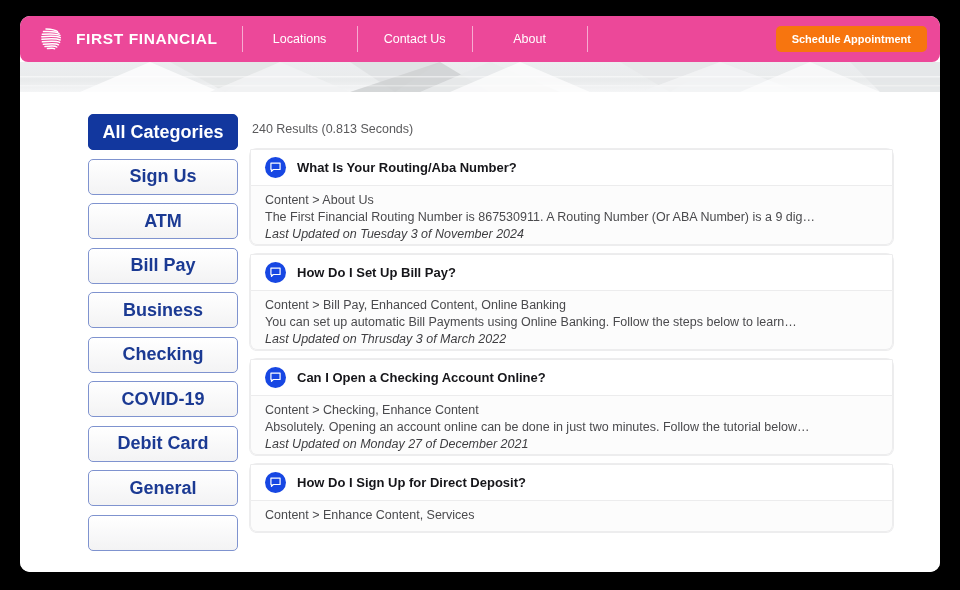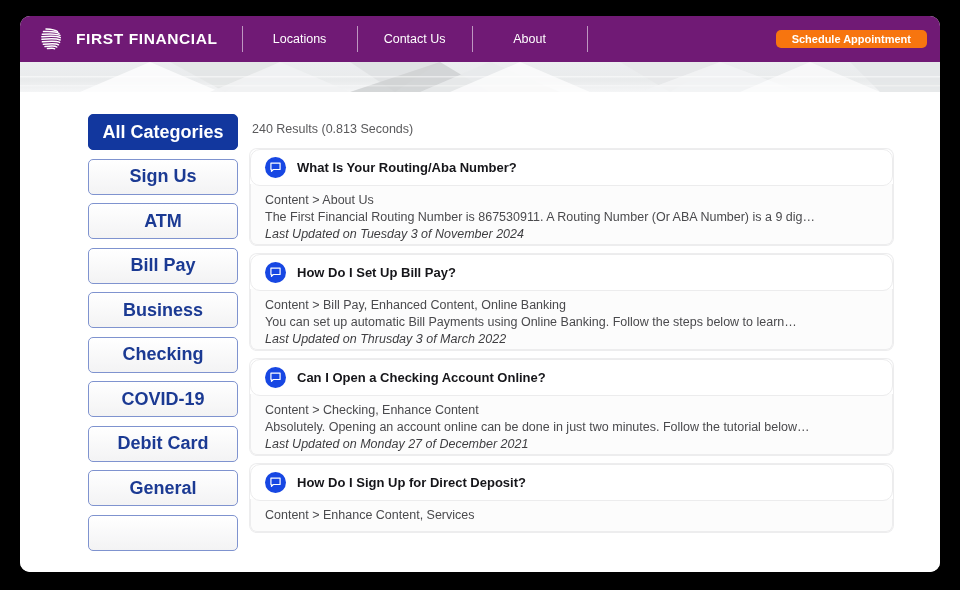--- a/index.html
+++ b/index.html
@@ -21,25 +21,26 @@
     height: 556px;
     background: #ffffff;
     border-radius: 10px;
     overflow: hidden;
   }
 
   
   #site-header {
     position: relative;
     height: 46px;
-    background: #701a75;
+    background: #ec4899;
     display: flex;
     align-items: center;
     padding: 0 0 0 16px;
     z-index: 5;
+    border-radius: 8px;
   }
 
   #brand {
     display: flex;
     align-items: center;
     gap: 10px;
     padding-right: 24px;
   }
   #brand-logo-icon { width: 30px; height: 30px; display: block; flex: 0 0 auto; }
   #brand-name {
@@ -69,21 +70,21 @@
 
   #nav-spacer { flex: 1 1 auto; }
 
   #schedule-appointment-button {
     background: #f7750f;
     color: #ffffff;
     font-size: 11px;
     font-weight: bold;
     border: none;
     border-radius: 5px;
-    height: 18px;
+    height: 26px;
     padding: 0 16px;
     margin-right: 13px;
     white-space: nowrap;
     cursor: pointer;
     font-family: "Liberation Sans", sans-serif;
   }
 
   
   #hero-band {
     position: relative;
@@ -152,21 +153,21 @@
   .result-card {
     border-radius: 7px;
     margin-bottom: 9px;
     background: #ffffff;
     box-shadow: 0 0 0 1px #ededee;
   }
 
   .result-card-header {
     background: #ffffff;
     border: 1px solid #ececed;
-    border-radius: 10px;
+    border-radius: 1px;
     height: 37px;
     display: flex;
     align-items: center;
     gap: 11px;
     padding: 0 14px;
     position: relative;
     z-index: 2;
   }
 
   .comment-icon {

